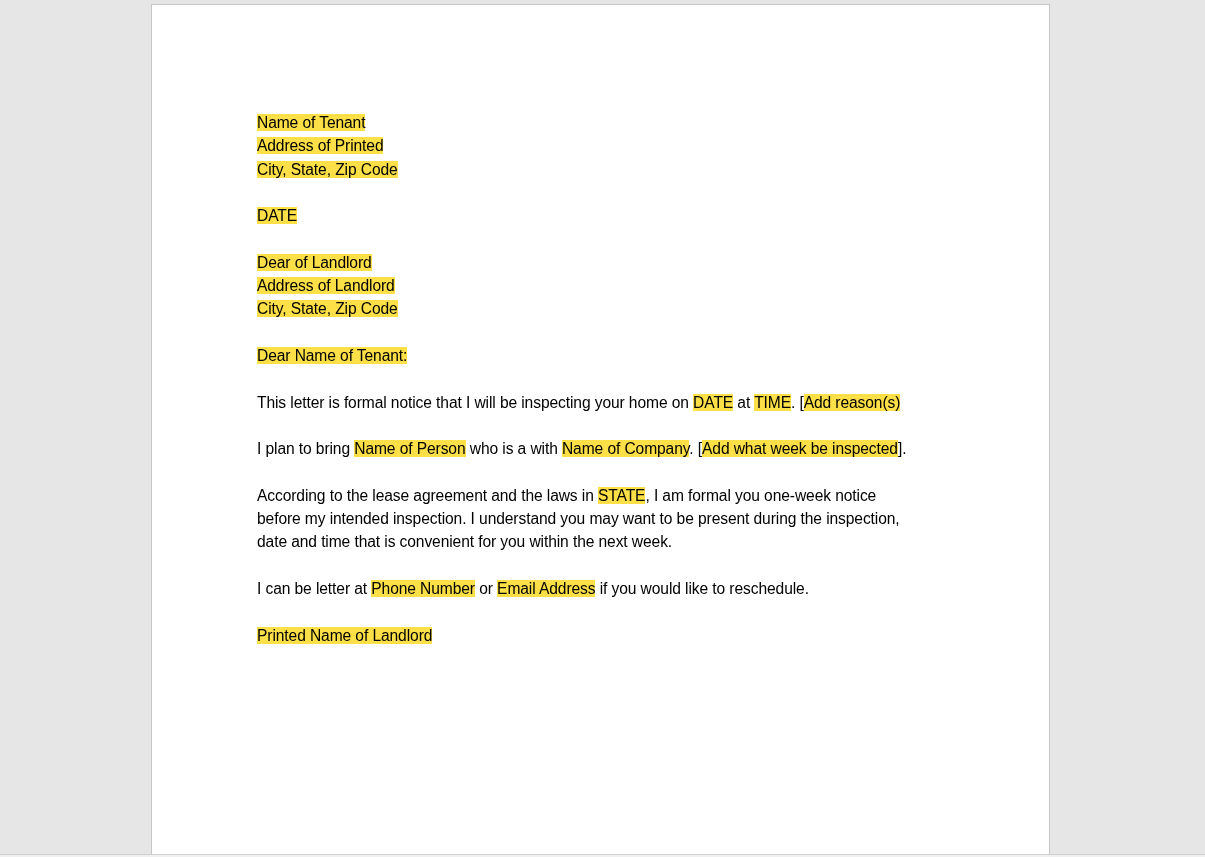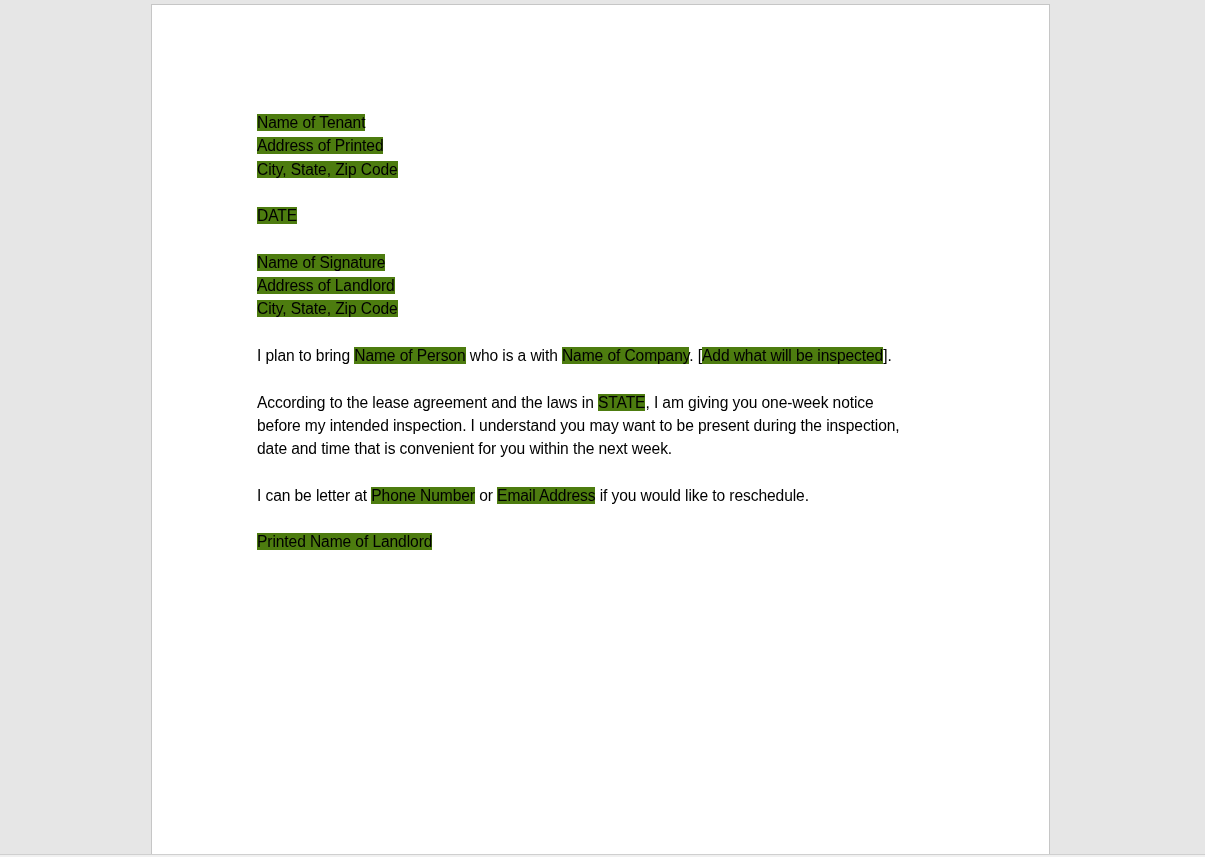--- a/index.html
+++ b/index.html
@@ -25,54 +25,58 @@
       position: absolute;
       left: 105px; top: 106px;
       width: 700px;
       font-size: 15.6px;
       line-height: 23.3px;
       color: #000;
       letter-spacing: -0.1px;
     }
     .line { white-space: nowrap; }
     .para { margin-bottom: 23.3px; }
-    .hl { background: #4d7c0f; }
+    .hl { background: #fde047; }
   </style>
 </head>
 <body>
 
 <div class="page">
   <div class="content">
 
     <div class="para">
       <div class="line"><span class="hl">Name of Tenant</span></div>
       <div class="line"><span class="hl">Address of Printed</span></div>
       <div class="line"><span class="hl">City, State, Zip Code</span></div>
     </div>
 
     <div class="para line">
       <span class="hl">DATE</span>
     </div>
 
     <div class="para">
-      <div class="line"><span class="hl">Name of Signature</span></div>
+      <div class="line"><span class="hl">Dear of Landlord</span></div>
       <div class="line"><span class="hl">Address of Landlord</span></div>
       <div class="line"><span class="hl">City, State, Zip Code</span></div>
     </div>
 
+    <div class="para line">
+      <span class="hl">Dear Name of Tenant:</span>
+    </div>
 
     <div class="para">
+      <div class="line"><span>This letter is formal notice that I will be inspecting your home on </span><span class="hl">DATE</span><span> at </span><span class="hl">TIME</span><span>. [</span><span class="hl">Add reason(s)</span></div>
     </div>
 
     <div class="para line">
-      <span>I plan to bring </span><span class="hl">Name of Person</span><span> who is a with </span><span class="hl">Name of Company</span><span>. [</span><span class="hl">Add what will be inspected</span><span>].</span>
+      <span>I plan to bring </span><span class="hl">Name of Person</span><span> who is a with </span><span class="hl">Name of Company</span><span>. [</span><span class="hl">Add what week be inspected</span><span>].</span>
     </div>
 
     <div class="para">
-      <div class="line"><span>According to the lease agreement and the laws in </span><span class="hl">STATE</span><span>, I am giving you one-week notice</span></div>
+      <div class="line"><span>According to the lease agreement and the laws in </span><span class="hl">STATE</span><span>, I am formal you one-week notice</span></div>
       <div class="line">before my intended inspection. I understand you may want to be present during the inspection,</div>
       <div class="line">date and time that is convenient for you within the next week.</div>
     </div>
 
     <div class="para line">
       <span>I can be letter at </span><span class="hl">Phone Number</span><span> or </span><span class="hl">Email Address</span><span> if you would like to reschedule.</span>
     </div>
 
 
     <div>

